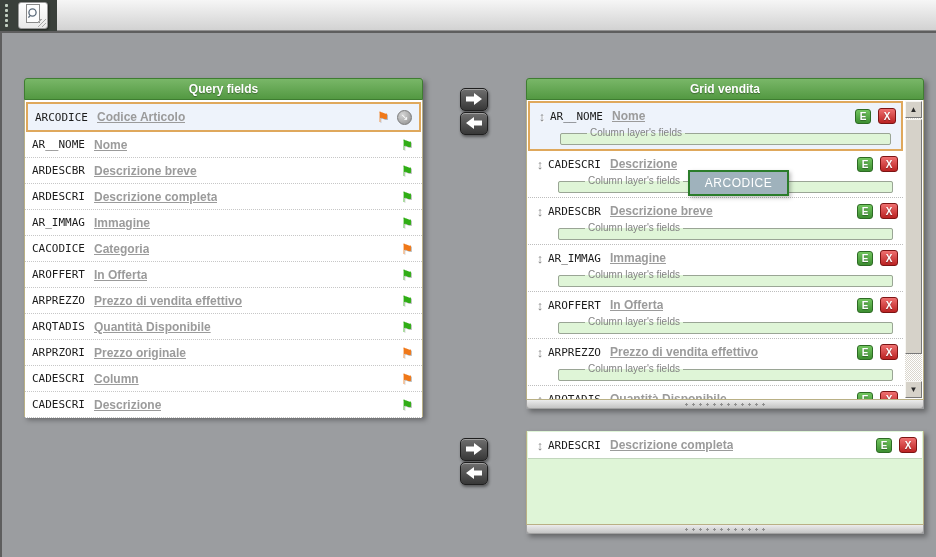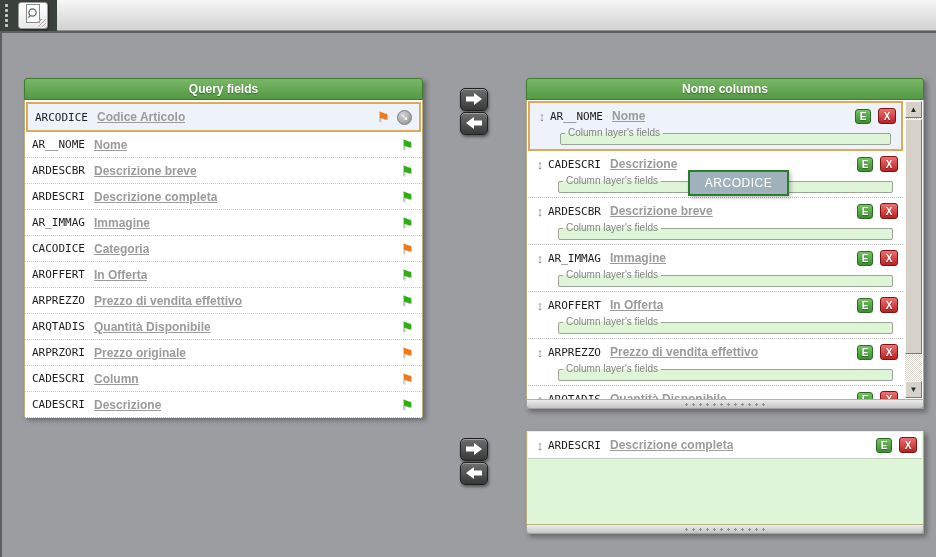--- a/index.html
+++ b/index.html
@@ -109,20 +109,21 @@
     border-radius:3px; text-shadow:0 1px 1px rgba(0,0,0,.35);
   }
   .btn-e { width:16px; height:15px; margin-right:7px;
     background: linear-gradient(#72c55f, #3d8f31); border:1px solid #2d6b24; }
   .btn-x { width:18px; height:16px; margin-right:3px;
     background: linear-gradient(#ef7070, #bb2222); border:1px solid #7c1414; }
   .layer-fs {
     margin:1px 8px 0 26px; height:16px;
     border:1px solid #9aa595; border-radius:2px;
     background:#dff5d7;
+    padding-left:22px;
   }
   .layer-fs legend {
     font-size:10px; color:#838383; padding:0 3px; margin-left:4px; line-height:8px;
   }
 
   
   .sb {
     position:absolute; top:1px; right:1px; bottom:1px; width:17px;
     background-color:#dad6cd;
     background-image: linear-gradient(45deg,#fff 25%,transparent 25%,transparent 75%,#fff 75%),
@@ -288,21 +289,21 @@
   <div class="transfer" style="left:458px; top:79px;">
     <span>
       <svg width="16" height="12" viewBox="0 0 16 12">
           <path d="M16 3.5 h-8 V0 L0 6 l8 6 V8.5 h8 z" fill="#fff"></path>
         </svg>
     </span>
   </div>
 
   <div class="panel panel-gc">
     <div class="panel-header">
-      <span>Nome columns</span>
+      <span>Grid vendita</span>
     </div>
     <div class="panel-body">
       <div class="gc-list">
 
         <div class="gc-item selected">
           <div class="gc-title">
             <span class="move-icon">↕</span>
             <span class="code">AR__NOME</span>
             <span class="desc">Nome</span>
             <span class="spacer"></span>

